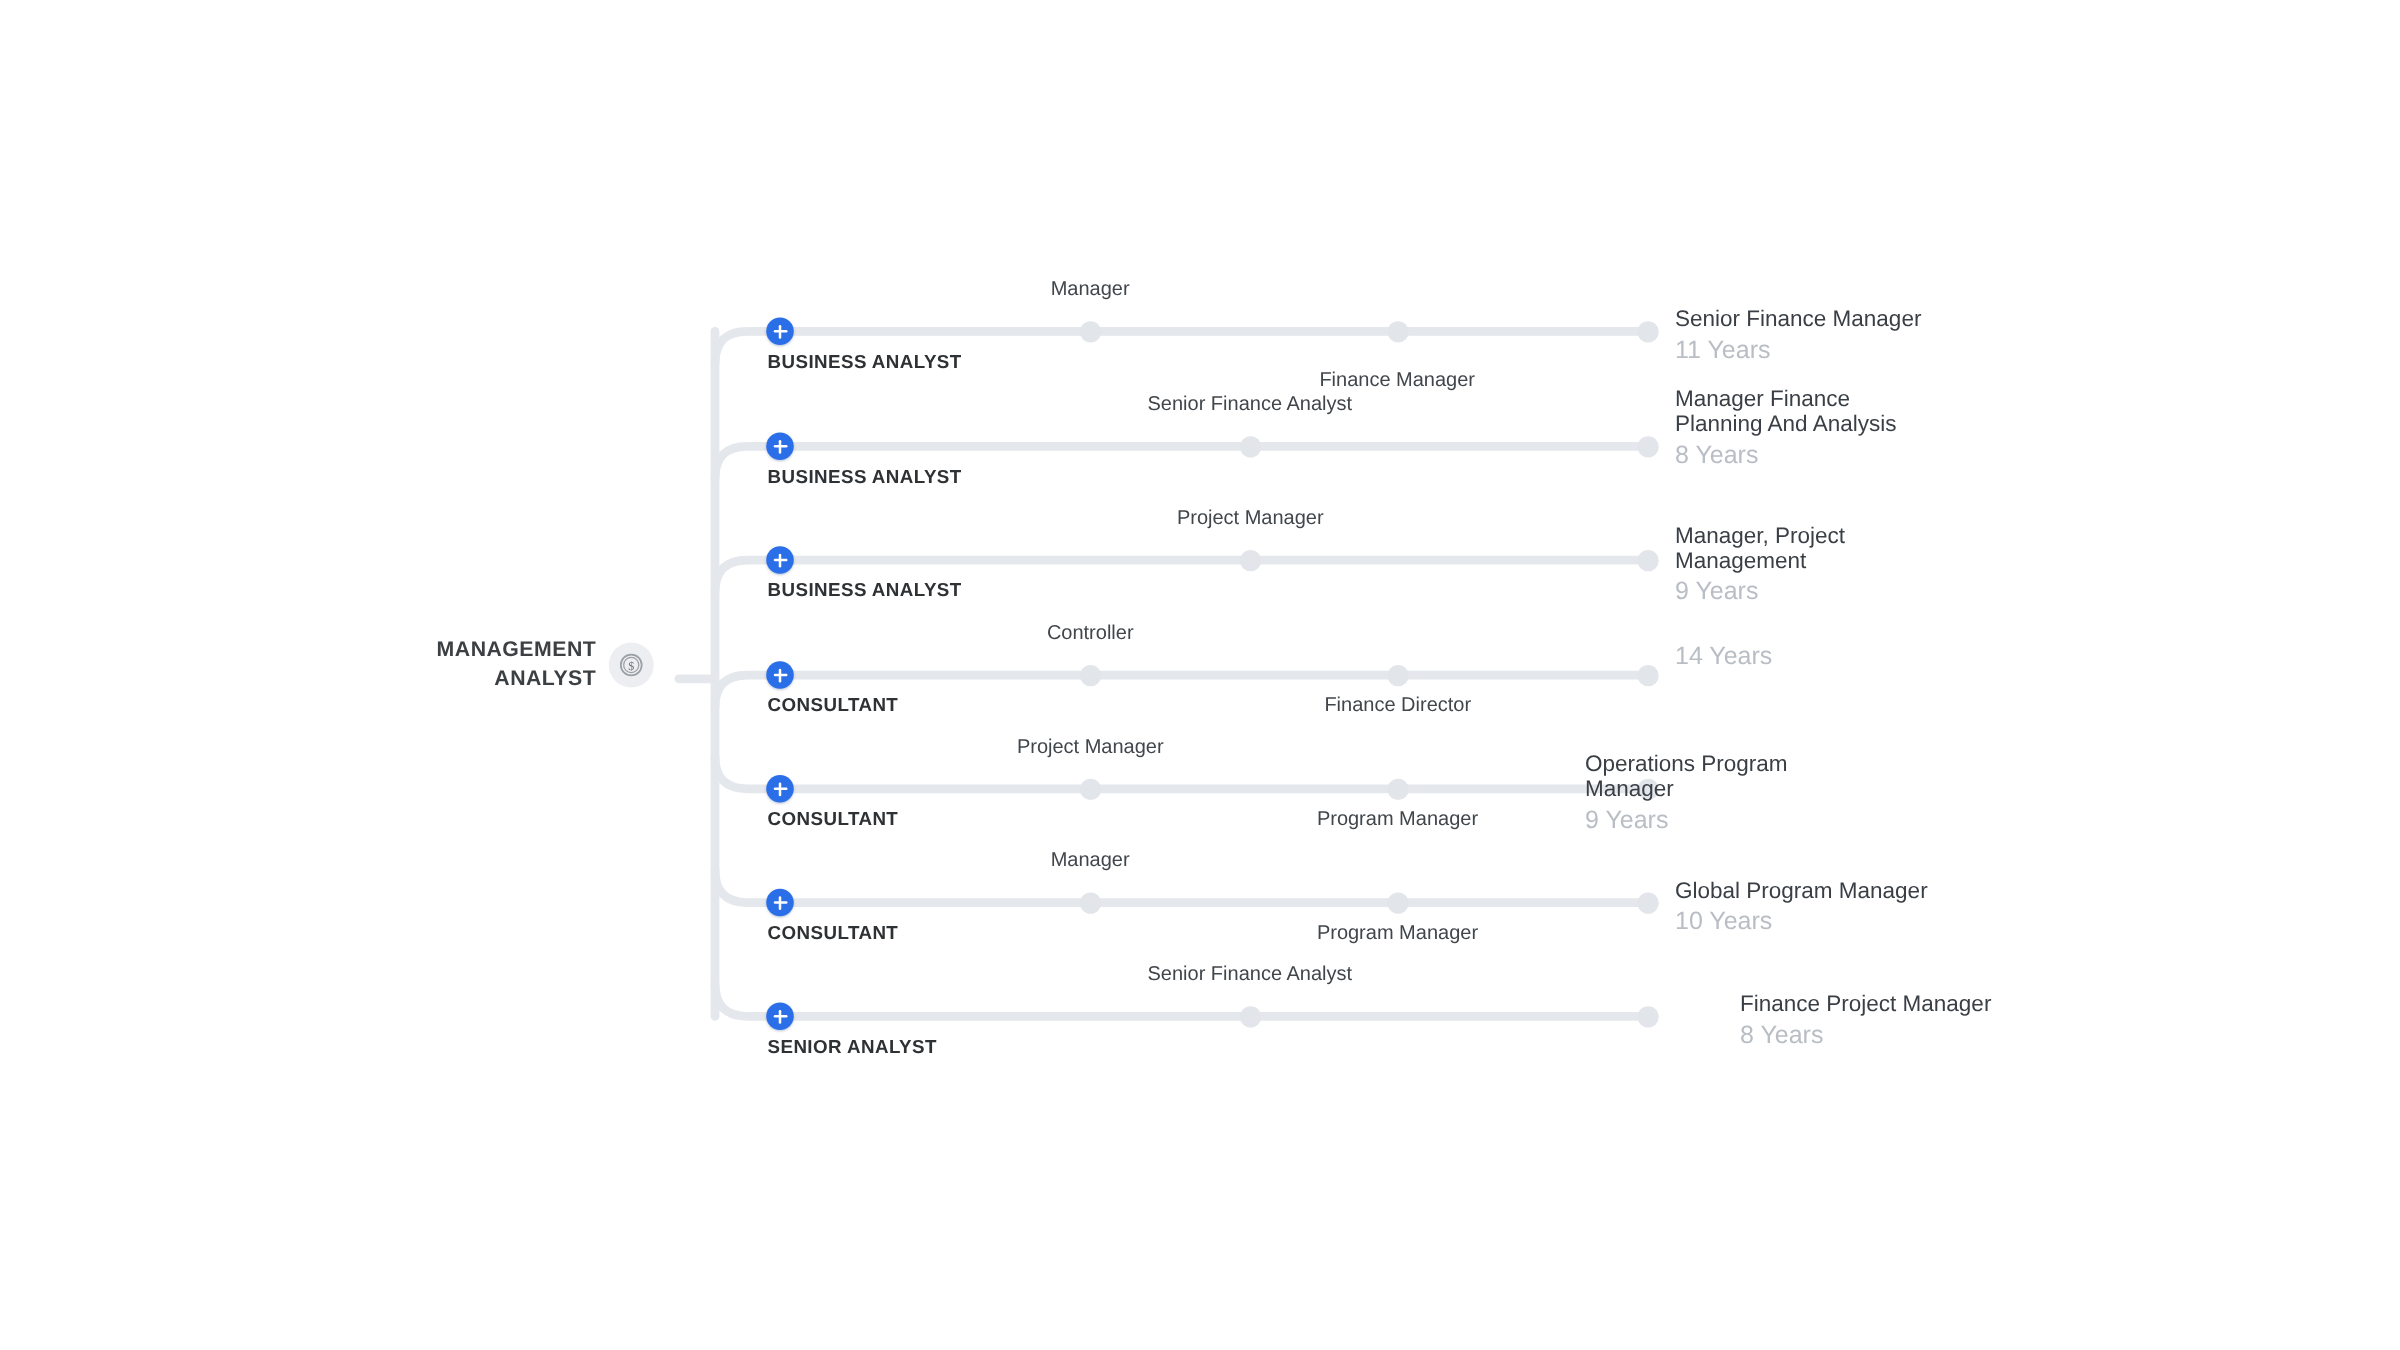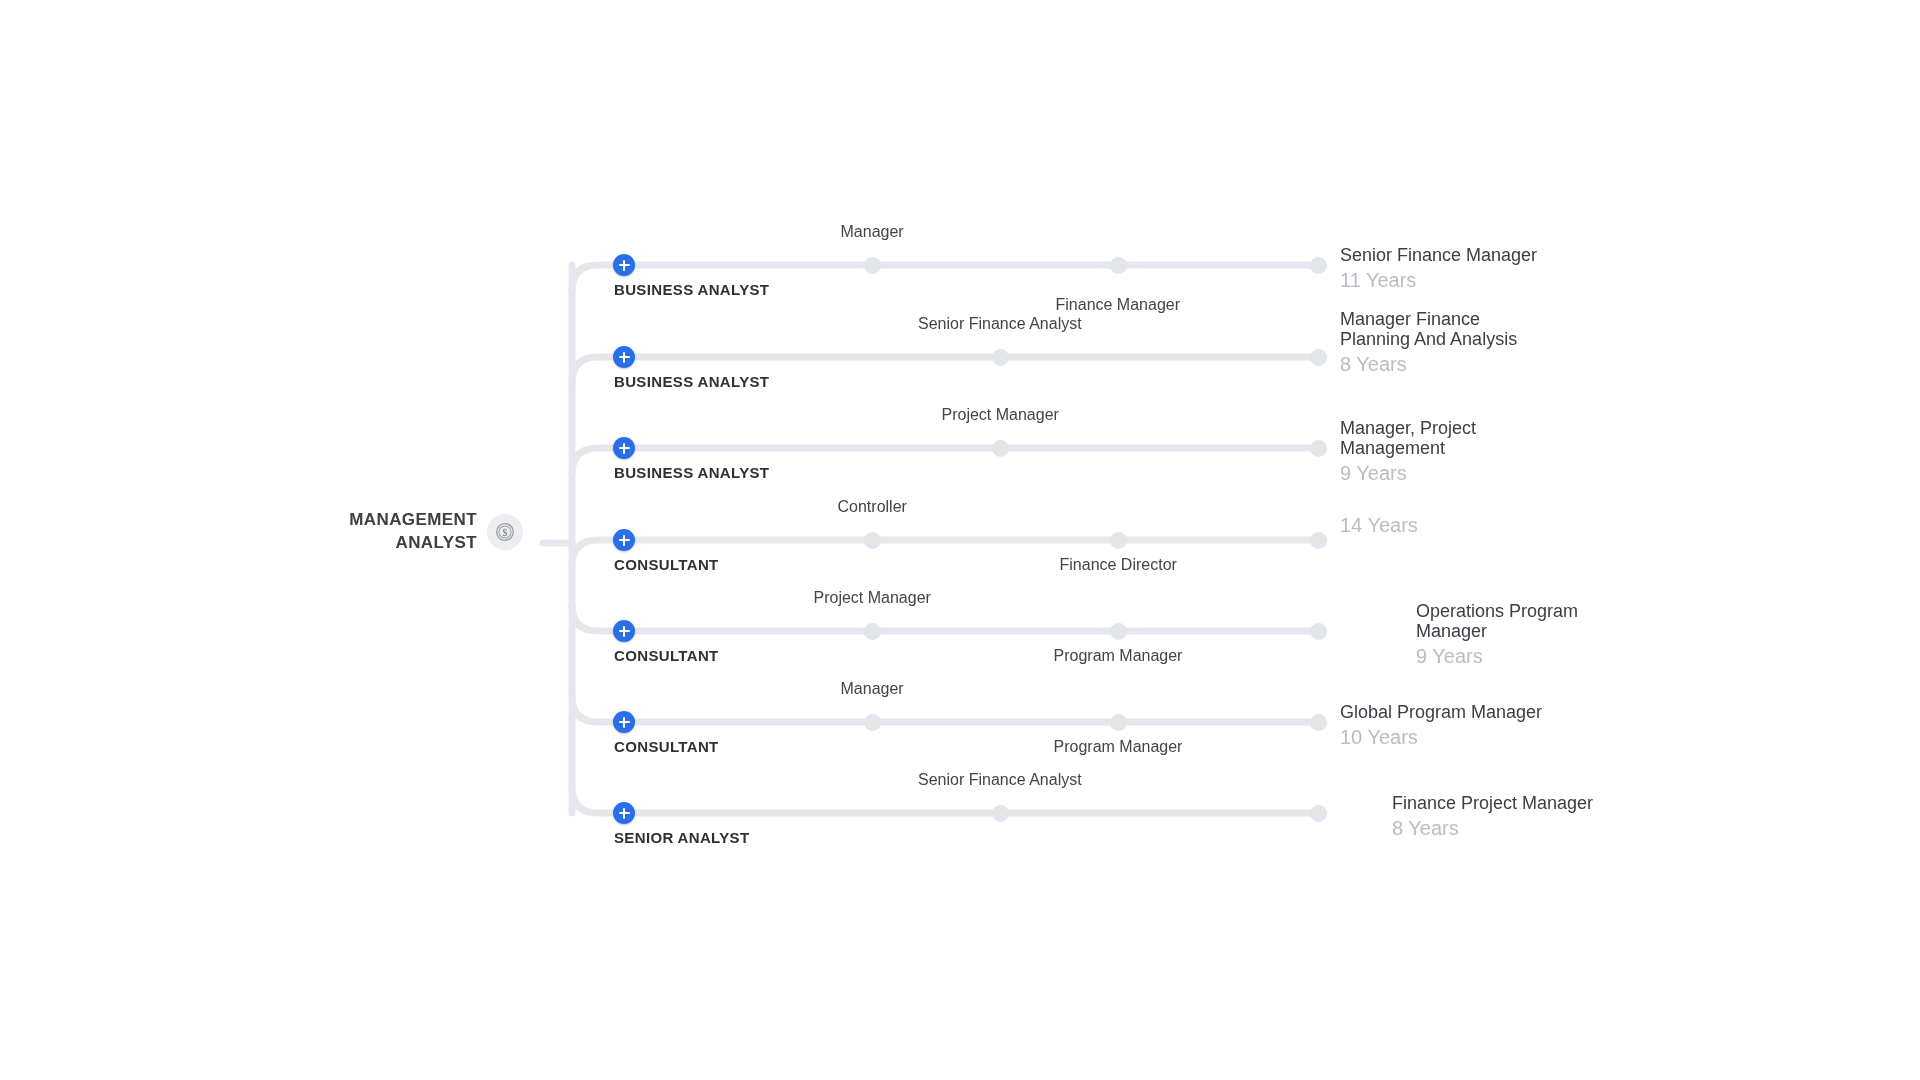--- a/index.html
+++ b/index.html
@@ -218,21 +218,21 @@
       <div class="start-node" style="left: 613px; top: 620px; background: rgb(43, 111, 232);">
         <span class="plus-h"></span>
         <span class="plus-v"></span>
       </div>
       <div class="start-label" style="left: 614px; top: 647px;">CONSULTANT</div>
       <div class="mid-node" style="left: 863.5px; top: 622.5px; background: rgb(226, 229, 234);"></div>
       <div class="mid-label above" style="left: 813.5px; top: 589px;">Project Manager</div>
       <div class="mid-node" style="left: 1109.5px; top: 622.5px; background: rgb(226, 229, 234);"></div>
       <div class="mid-label below" style="left: 1053.5px; top: 647px;">Program Manager</div>
       <div class="end-node" style="left: 1309.5px; top: 622.5px; background: rgb(226, 229, 234);"></div>
-      <div class="end-block" style="left: 1416px; top: 601px;">
+      <div class="end-block" style="left: 1268px; top: 601px;">
         <div class="end-title">Operations Program
 Manager</div>
         <div class="end-years" style="color: rgb(185, 189, 196);">9 Years</div>
       </div>
       <div class="start-node" style="left: 613px; top: 711px; background: rgb(43, 111, 232);">
         <span class="plus-h"></span>
         <span class="plus-v"></span>
       </div>
       <div class="start-label" style="left: 614px; top: 738px;">CONSULTANT</div>
       <div class="mid-node" style="left: 863.5px; top: 713.5px; background: rgb(226, 229, 234);"></div>

